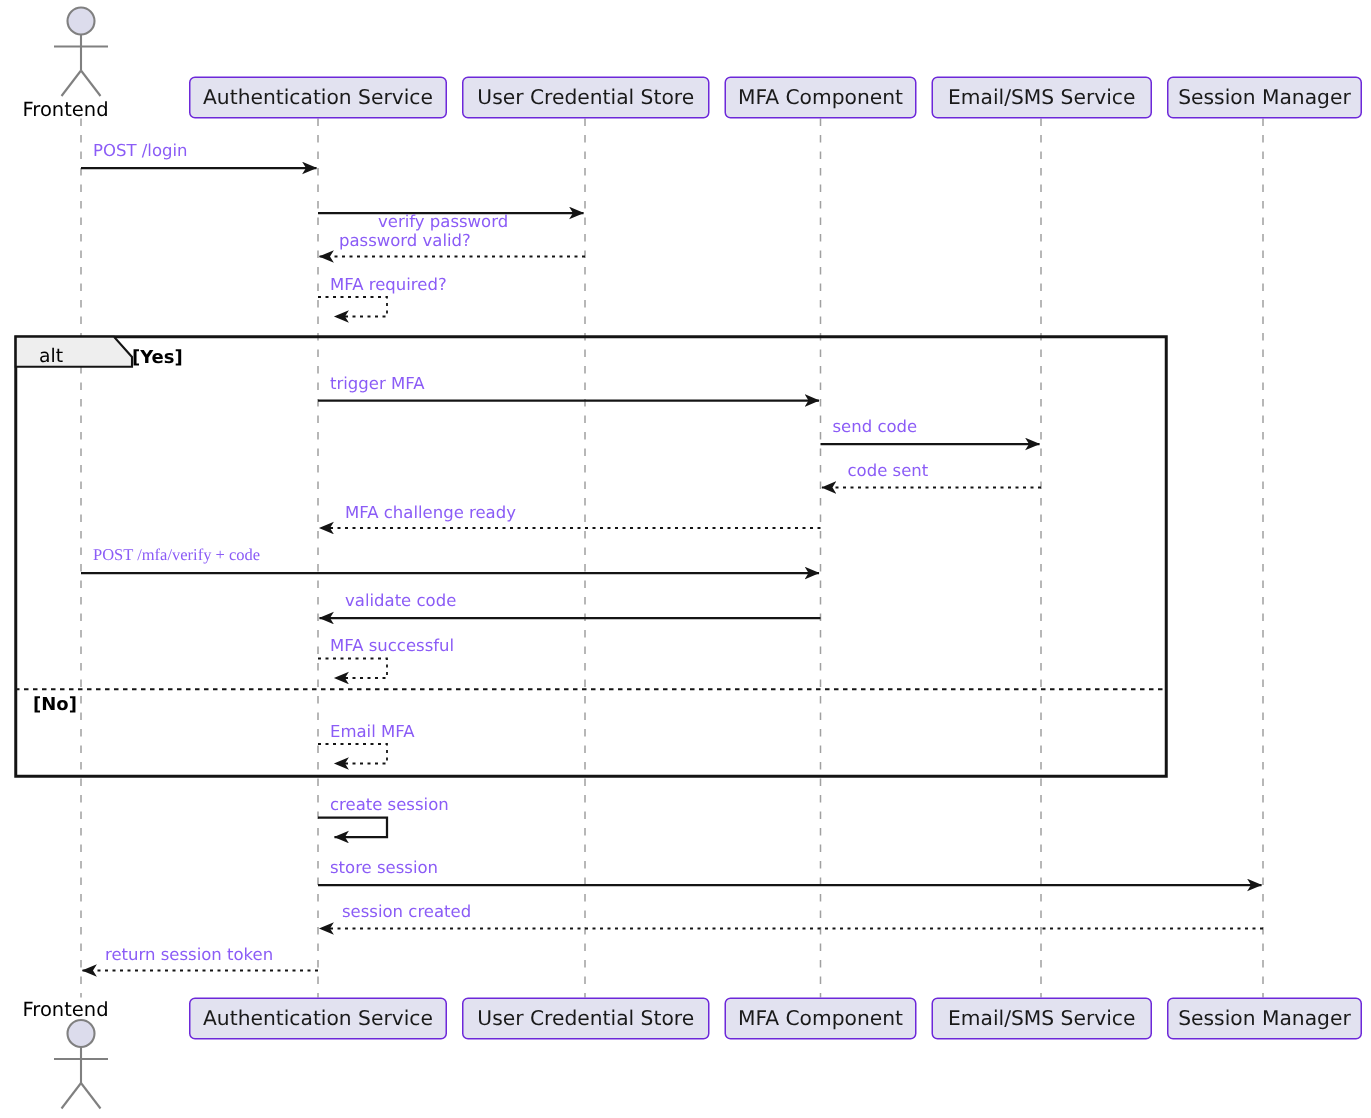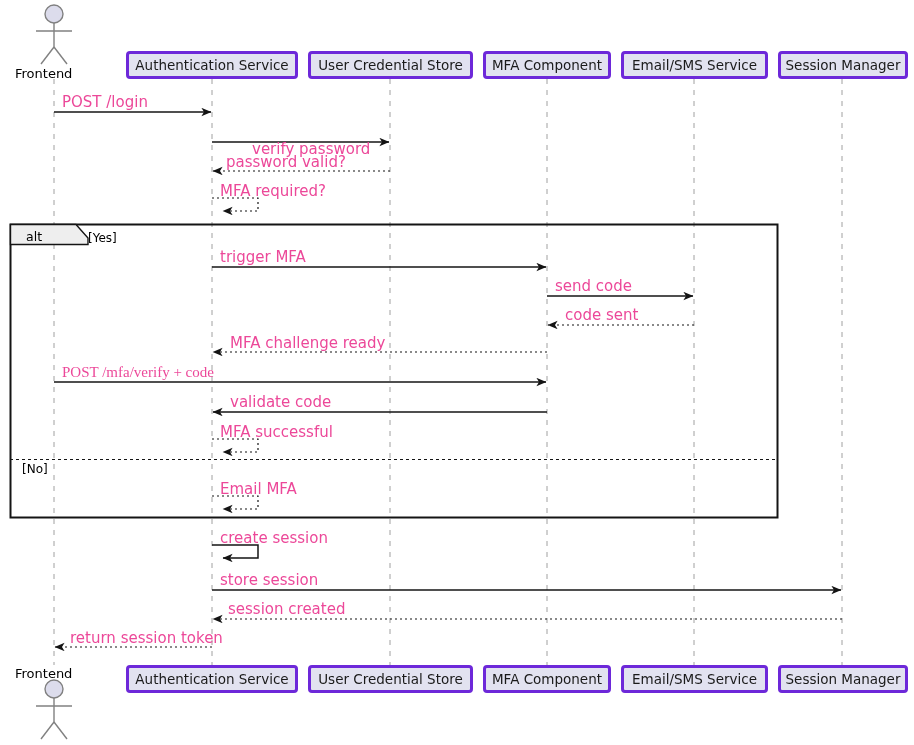--- a/index.html
+++ b/index.html
@@ -2,35 +2,35 @@
 <html><head>
 <meta charset="utf-8">
 <style>
   html,body{margin:0;padding:0;background:#ffffff;}
   body{
     font-family:"DejaVu Sans","Liberation Sans",sans-serif;
     width:914px;height:745px;position:relative;overflow:hidden;
     color:#000;
   }
   #canvas{position:absolute;left:0;top:0;width:914px;height:745px;}
-  .lbl{position:absolute;white-space:nowrap;font-size:15px;line-height:1;color:#ec4899;}
+  .lbl{position:absolute;white-space:nowrap;font-size:11px;line-height:1;color:#8b5cf6;}
   .participant{
     position:absolute;
     background:#e2e2f0;
-    border:3px solid #6d28d9;
+    border:1px solid #6d28d9;
     border-radius:4px;
     box-sizing:border-box;
     display:flex;align-items:center;justify-content:center;
     font-size:13.5px;
     color:#1a1a1a;
     white-space:nowrap;
   }
   .actor-label{position:absolute;font-size:13px;white-space:nowrap;}
   .frag-label{position:absolute;font-size:12.5px;font-weight:normal;white-space:nowrap;}
-  .guard{position:absolute;font-size:12px;font-weight:normal;white-space:nowrap;}
+  .guard{position:absolute;font-size:12px;font-weight:bold;white-space:nowrap;}
   svg{position:absolute;left:0;top:0;}
 </style>
 </head>
 <body>
 
 <div id="canvas">
   <svg id="vector" width="914" height="745">
     <defs>
       <marker id="arrowFilled" markerWidth="11" markerHeight="11" refX="9.6" refY="4.2" orient="auto" markerUnits="userSpaceOnUse">
         <path d="M0,0 L10,4.2 L0,8.4 L2.6,4.2 Z" fill="#141414"></path>

